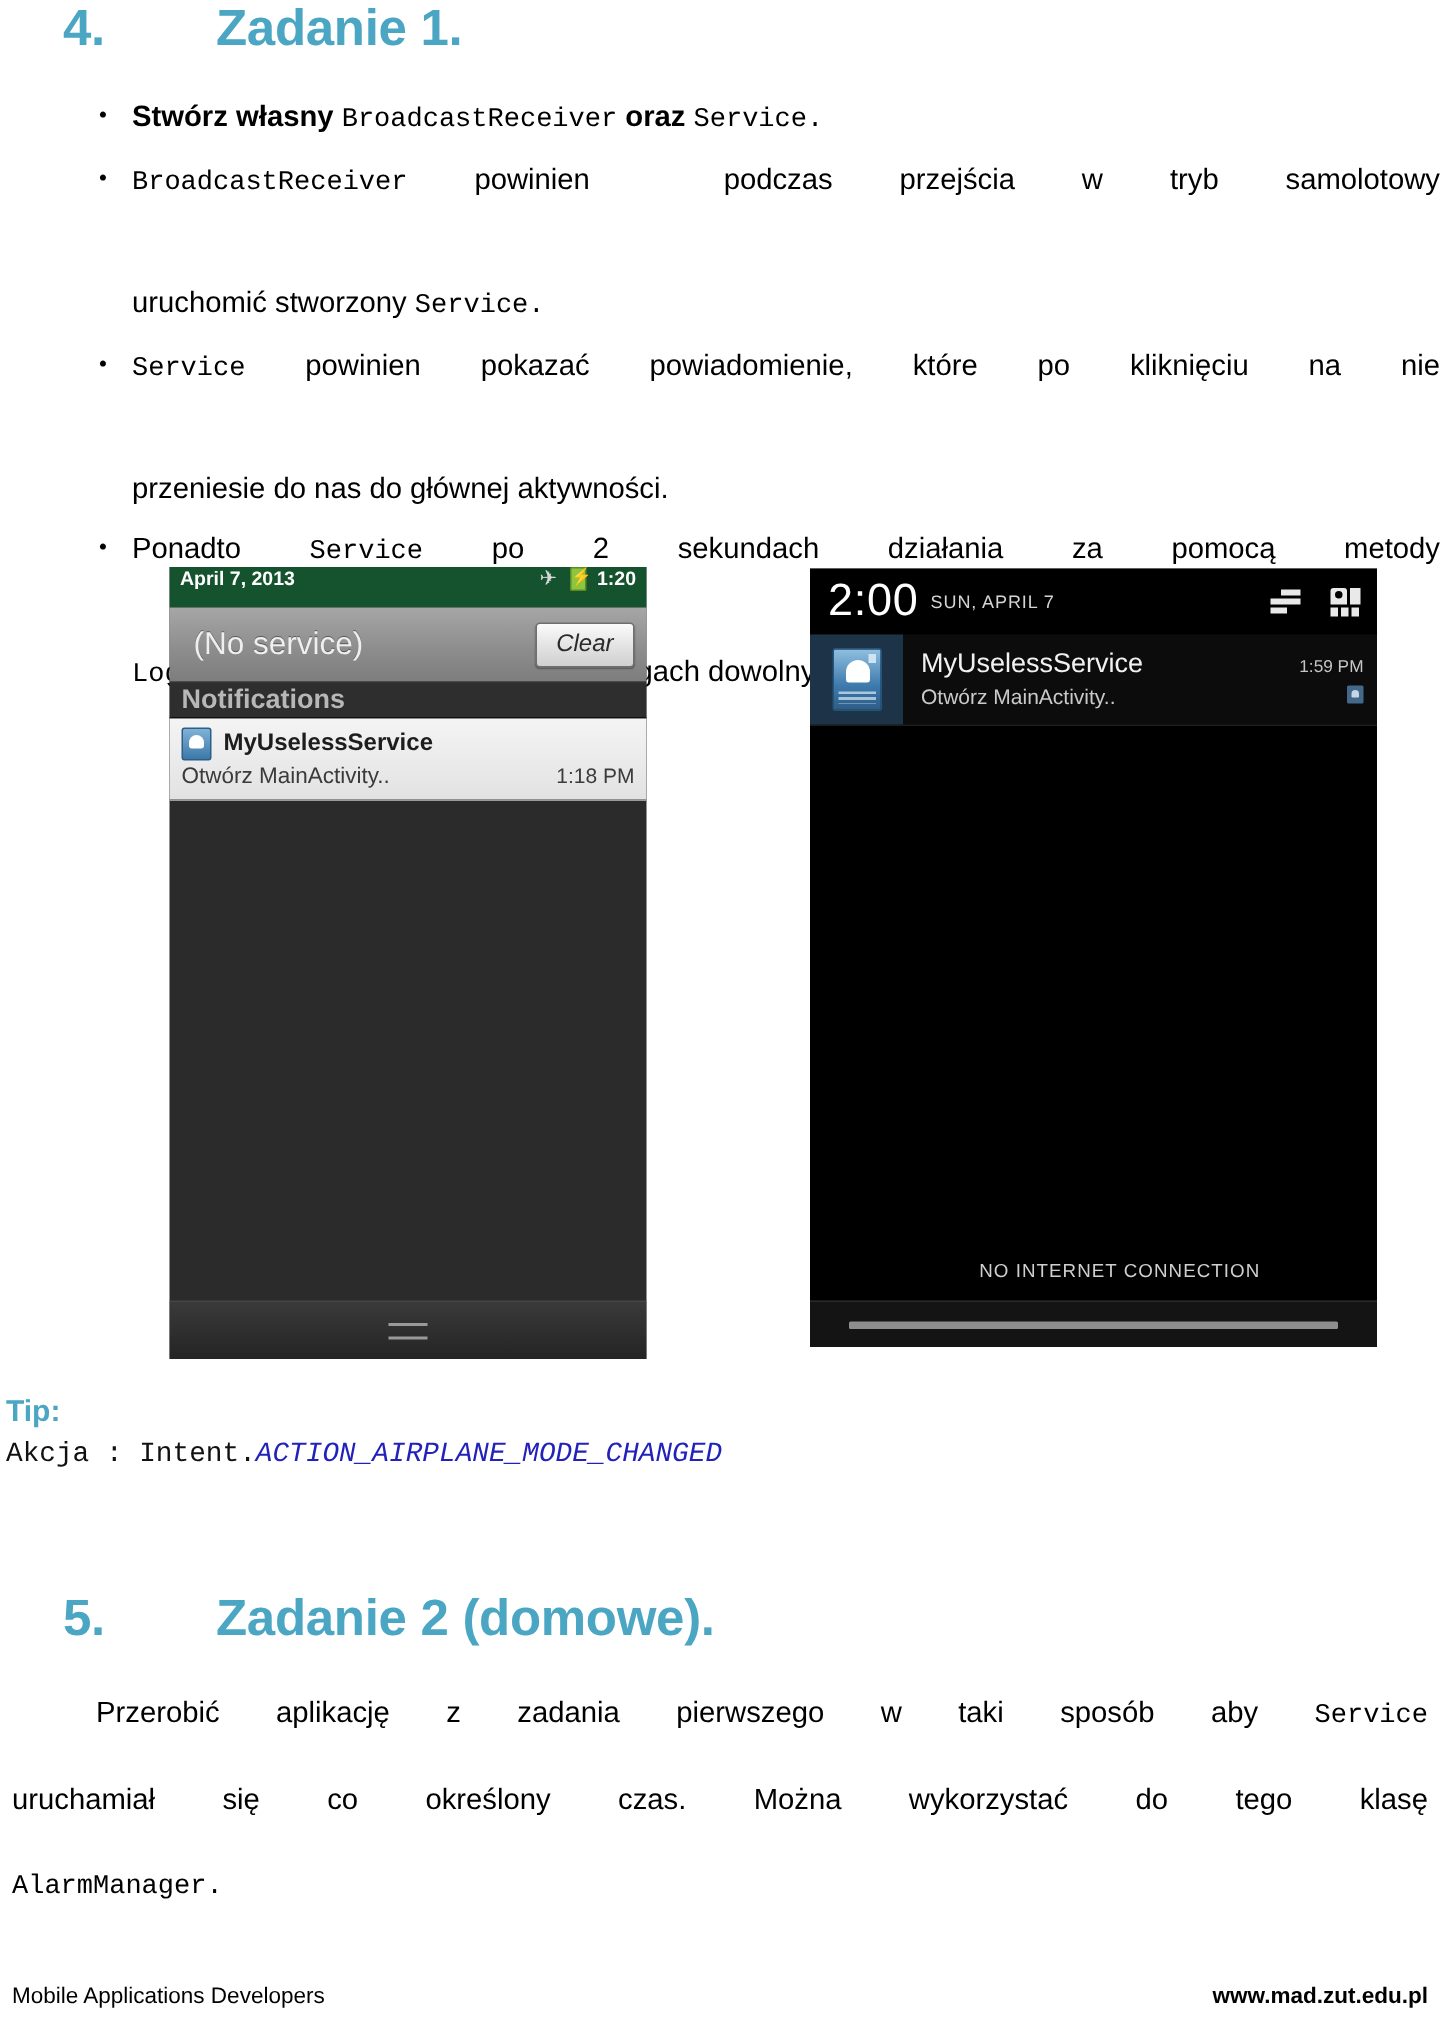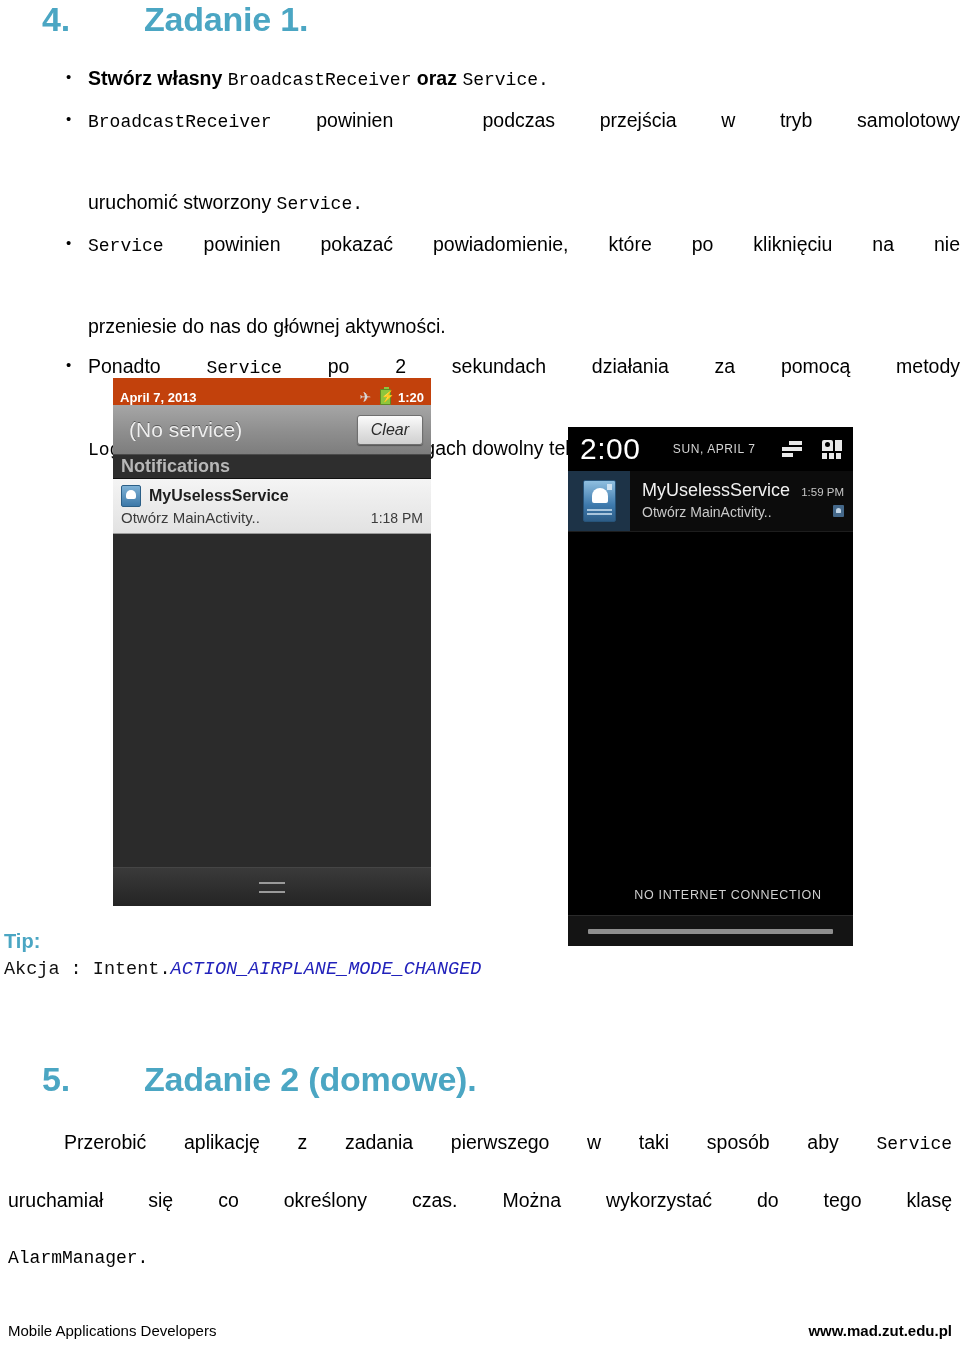--- a/index.html
+++ b/index.html
@@ -95,23 +95,23 @@
     left: 113px;
     top: 378px;
     width: 318px;
     height: 528px;
     background: #2b2b2b;
     overflow: hidden;
     box-sizing: border-box;
   }
   #left-statusbar {
     height: 27px;
-    background: #c2410c;
-    display: flex;
-    align-items: flex-end;
+    background: #14532d;
+    display: flex;
+    align-items: flex-start;
     padding: 0 7px;
     box-sizing: border-box;
   }
   #left-statusbar .date {
     color: #ffffff;
     font-size: 13px;
     font-weight: bold;
     flex: 1;
   }
   #left-statusbar .time {
@@ -262,28 +262,27 @@
   #left-handle-bar .grip {
     width: 26px;
     height: 7px;
     border-top: 2px solid #9a9a9a;
     border-bottom: 2px solid #9a9a9a;
   }
 
   
   #phone-right {
     position: absolute;
-    left: 568px;
+    left: 540px;
     top: 379px;
-    width: 285px;
+    width: 378px;
     height: 519px;
     background: #000000;
     overflow: hidden;
     box-sizing: border-box;
-    margin-top: 48px;
   }
   #right-statusbar {
     height: 44px;
     background: #000000;
     display: flex;
     align-items: center;
     padding: 0 10px 0 12px;
     box-sizing: border-box;
   }
   #right-statusbar .bigtime {
@@ -292,21 +291,20 @@
     font-weight: 300;
     line-height: 30px;
     letter-spacing: 0.5px;
   }
   #right-statusbar .datetext {
     color: #d4d4d4;
     font-size: 12px;
     letter-spacing: 0.6px;
     margin-left: 8px;
     flex: 1;
-    text-align: center;
   }
   .clear-all-icon {
     width: 22px;
     height: 16px;
     margin-right: 20px;
     display: flex;
     flex-direction: column;
     justify-content: space-between;
     align-items: flex-end;
   }

